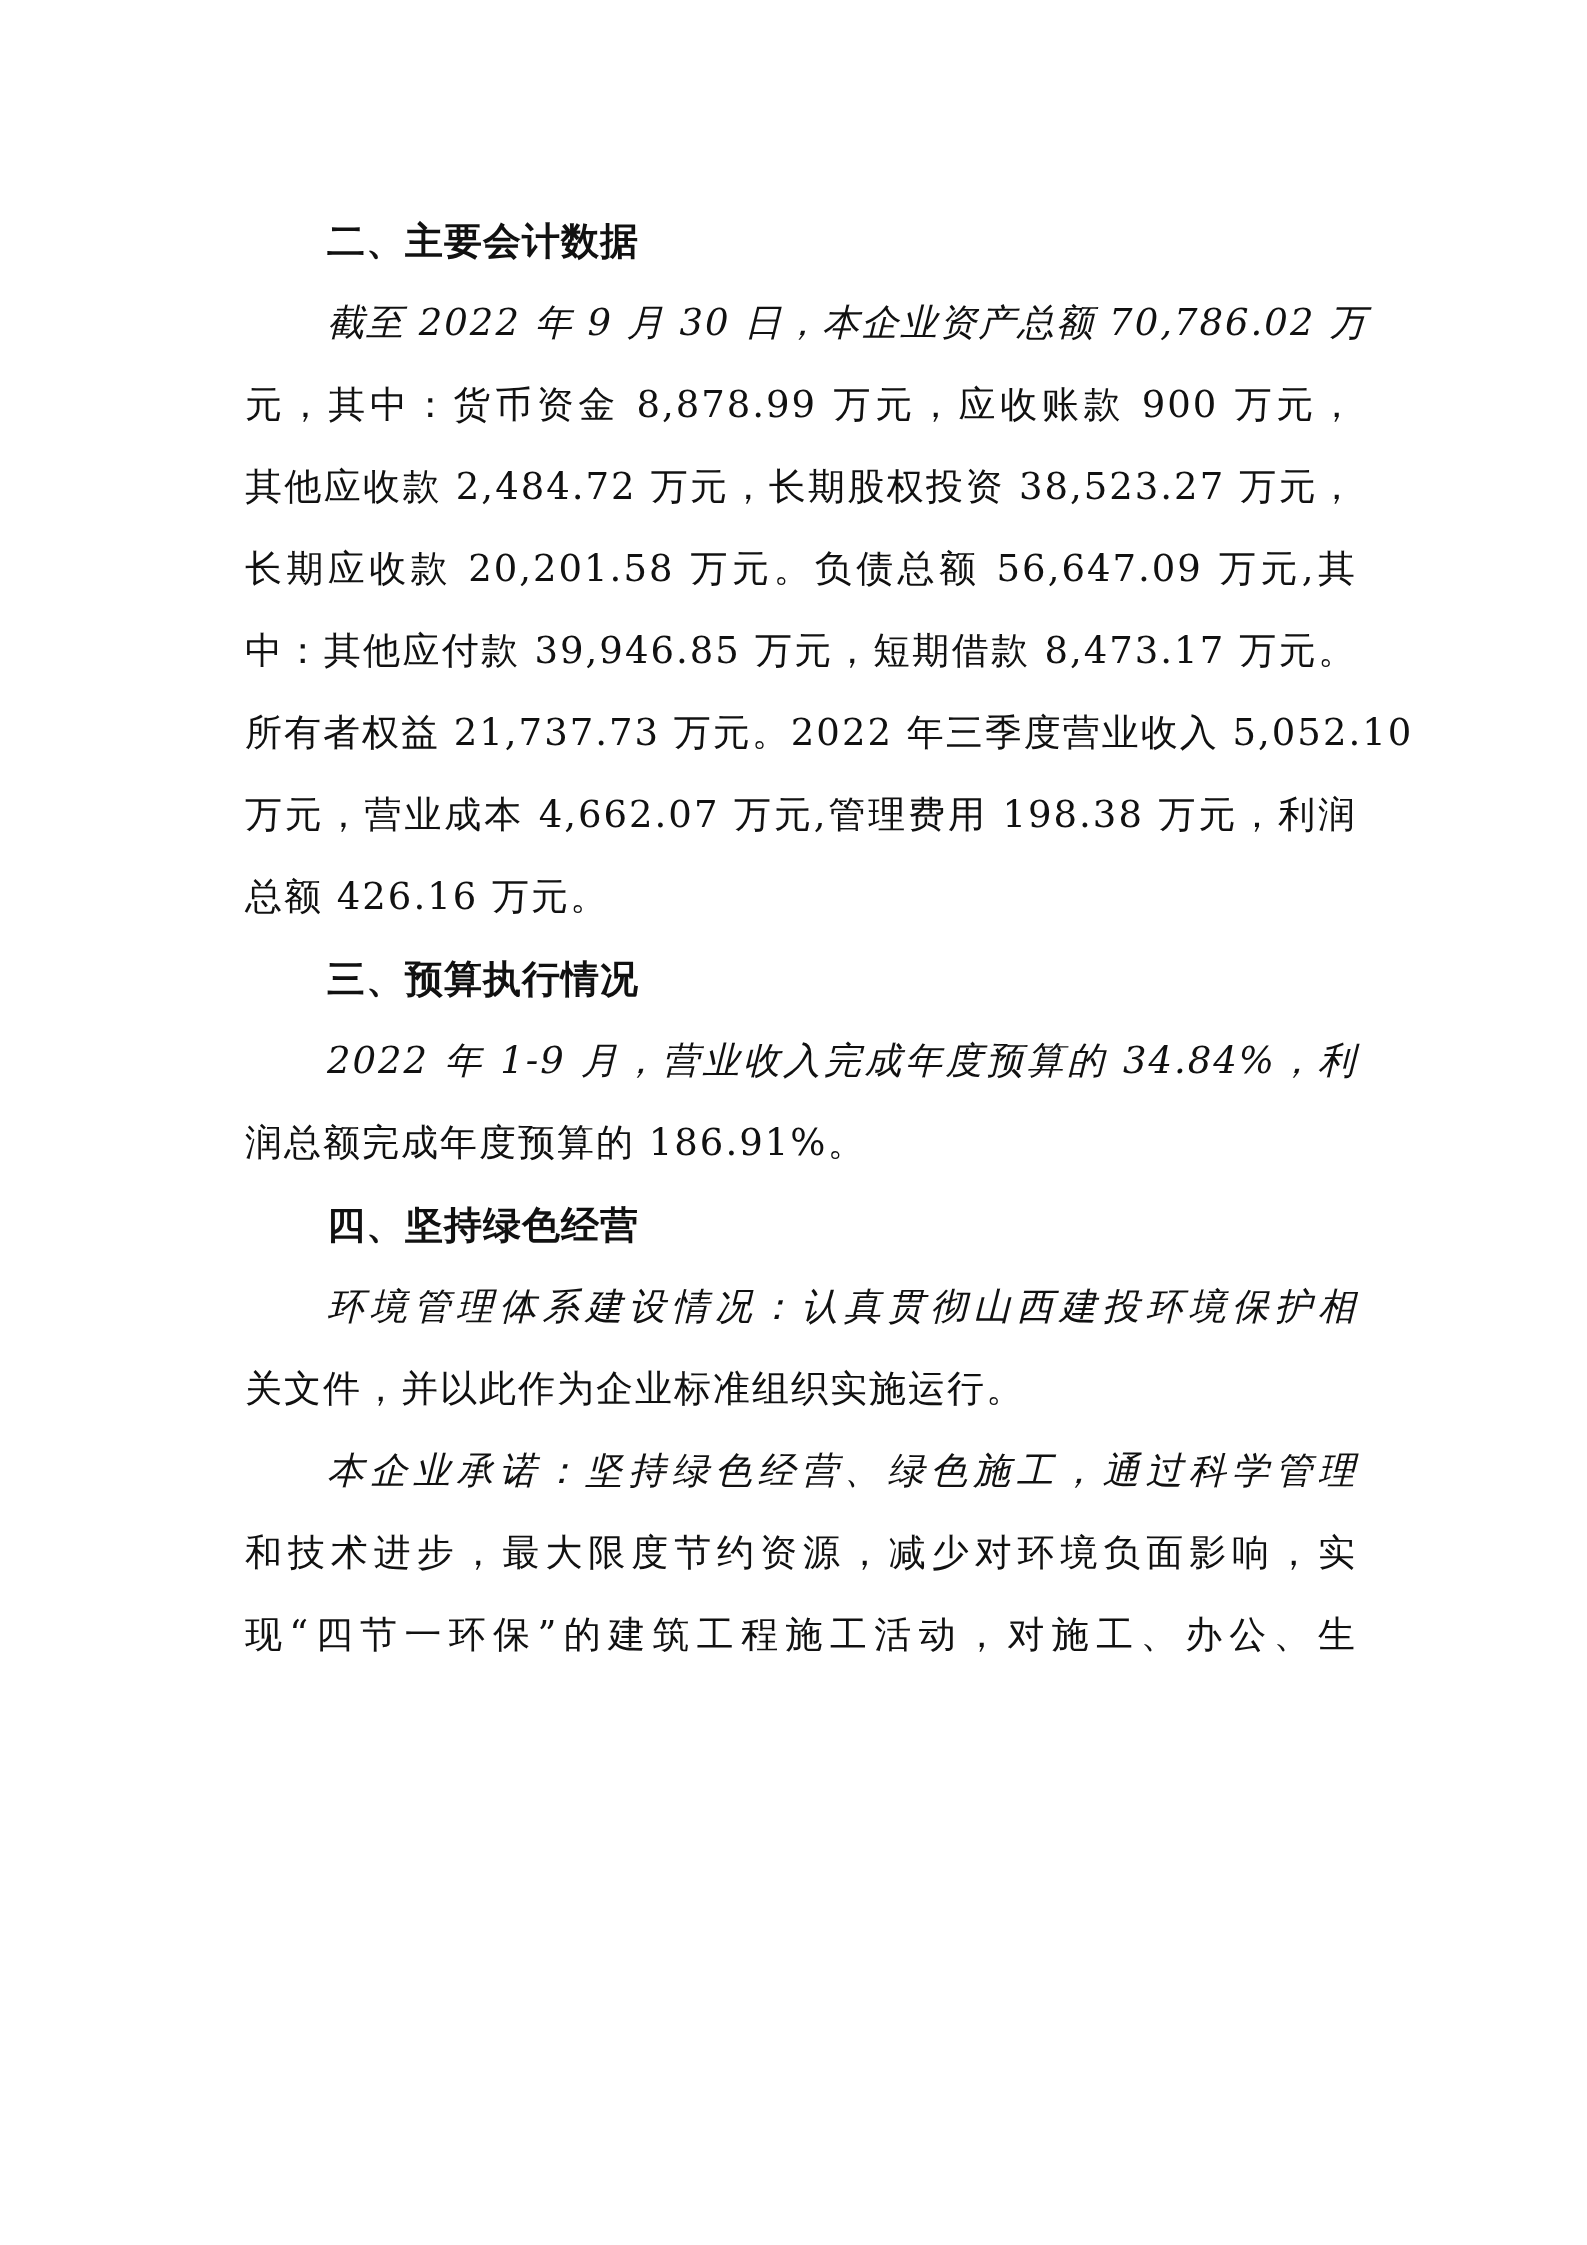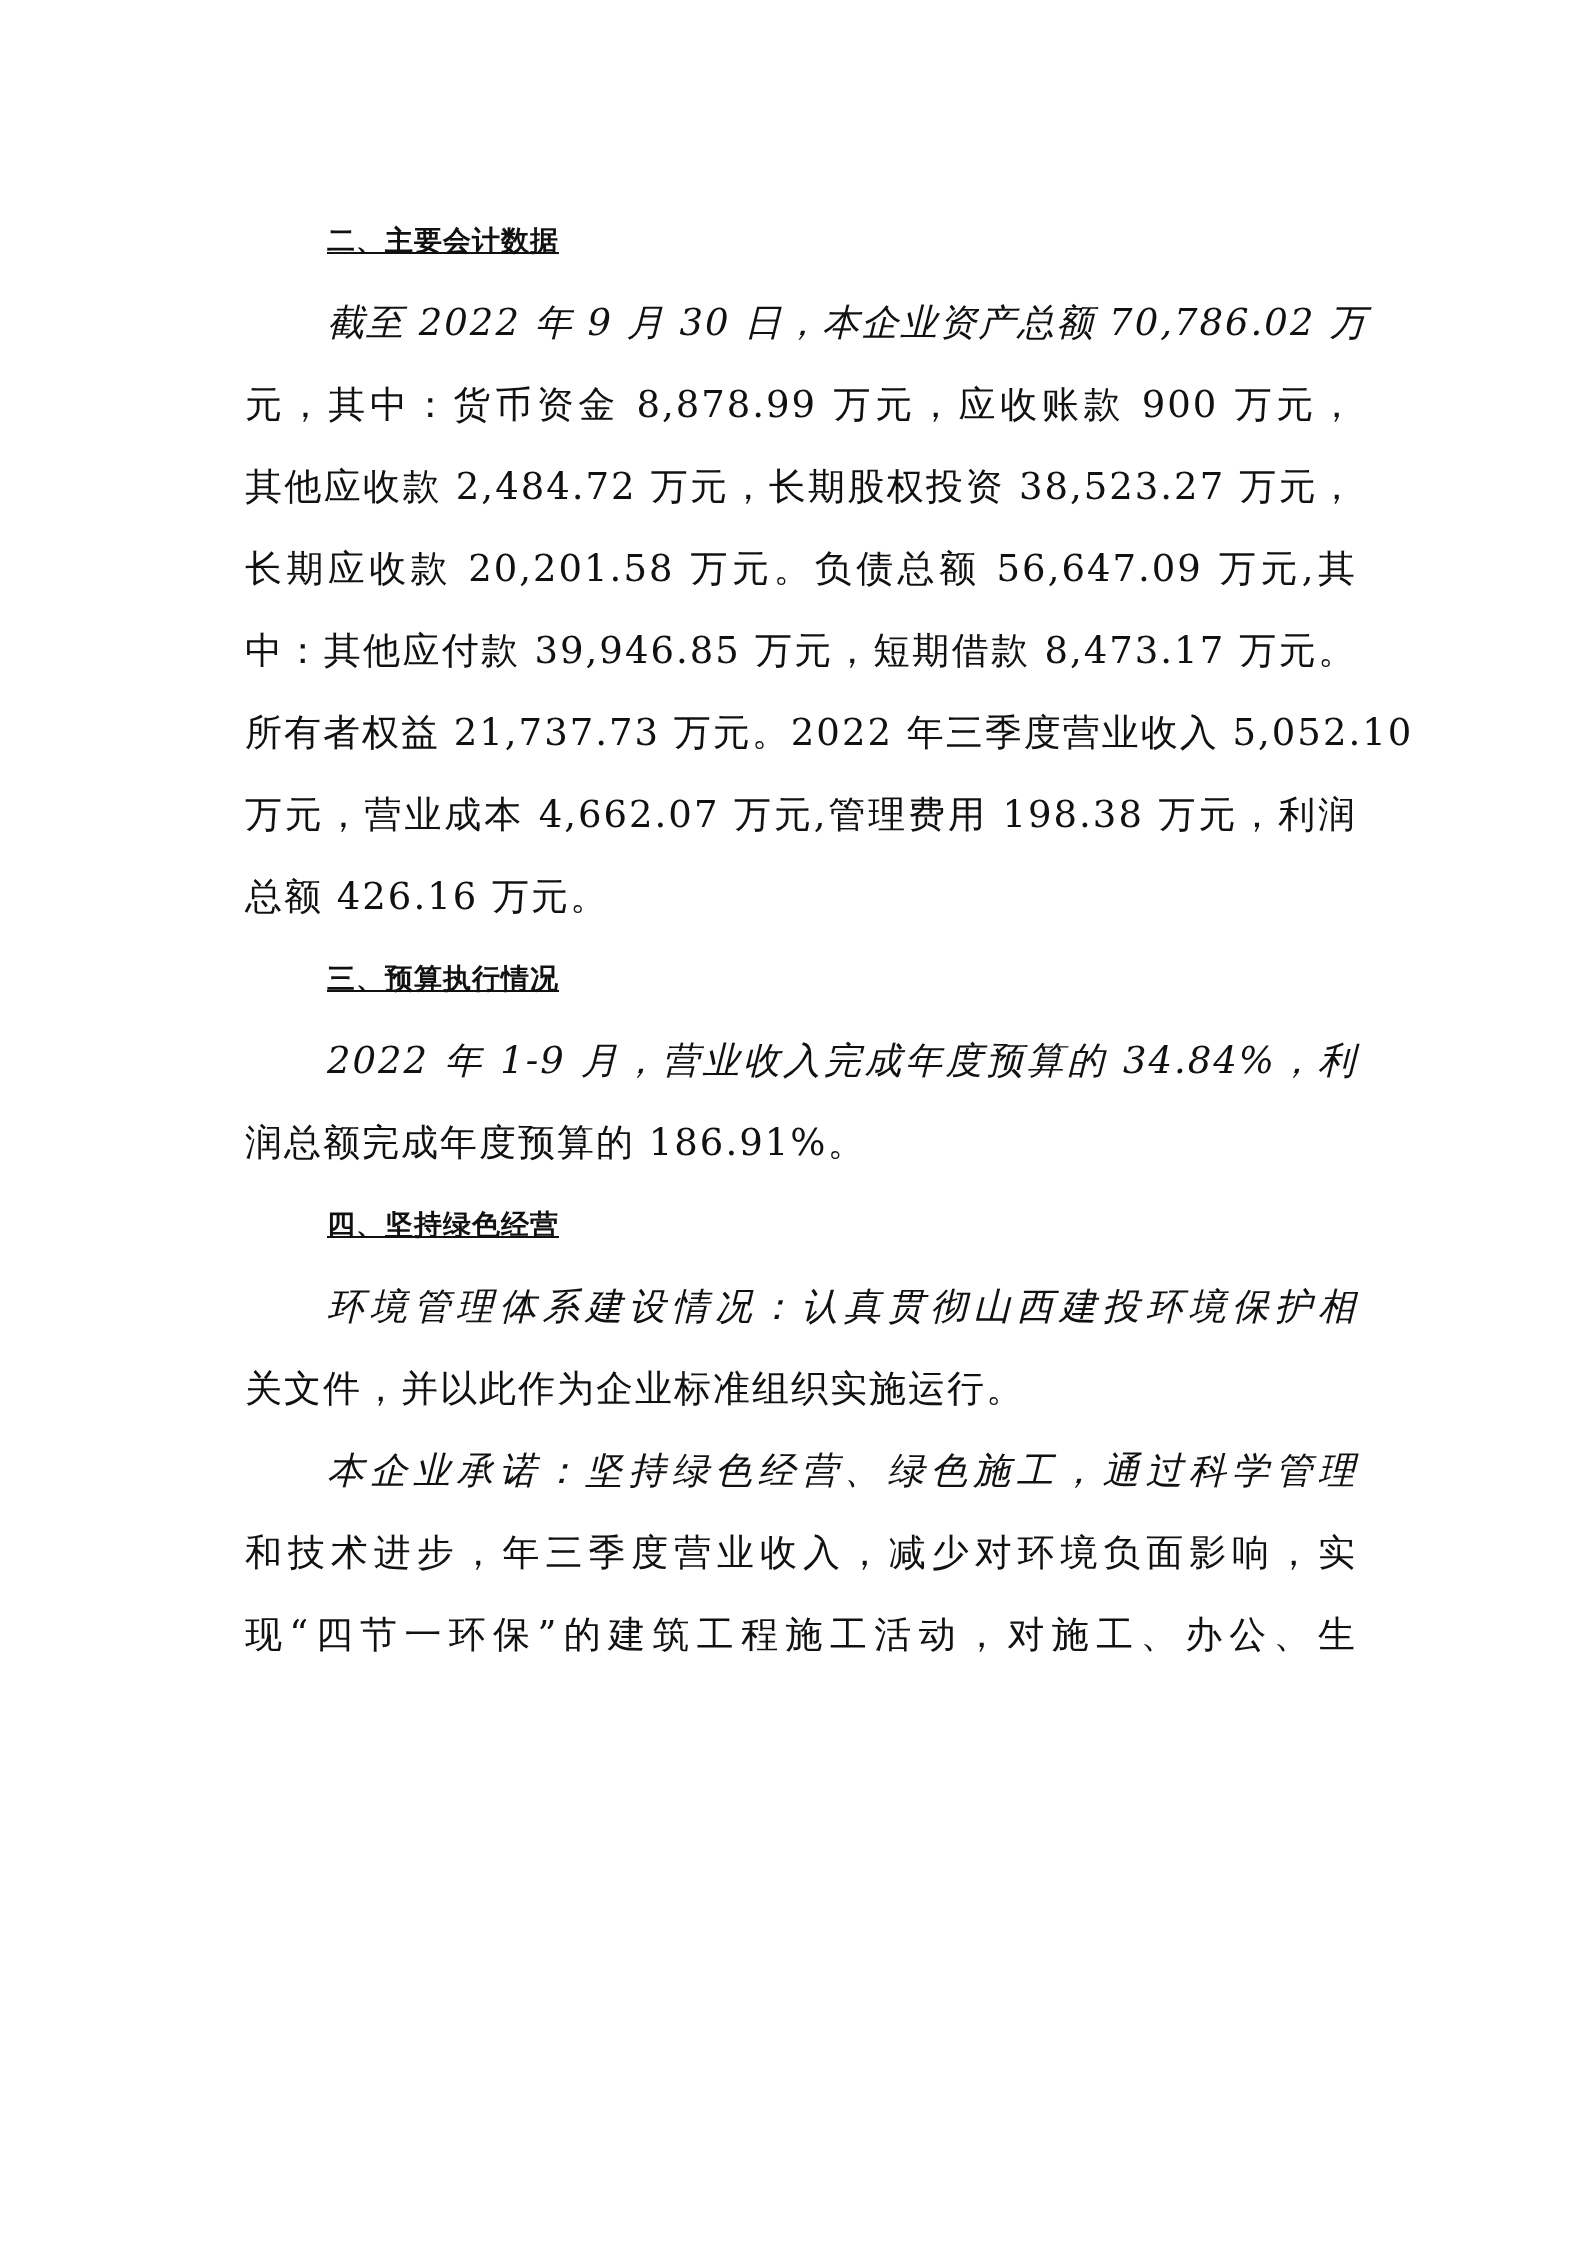--- a/index.html
+++ b/index.html
@@ -1,20 +1,20 @@
 <!DOCTYPE html>
 <html><head>
 <meta charset="utf-8">
 <style>
   html, body { margin: 0; padding: 0; background: #ffffff; }
   body { width: 1587px; height: 2245px; position: relative; overflow: hidden;
          font-family: "DejaVu Serif", "Liberation Serif", serif; color: #111; }
   .page { position: absolute; left: 245px; top: 200px; width: 1112px; }
   .h { font-family: "DejaVu Sans", "Liberation Sans", sans-serif; font-weight: bold;
-       font-size: 28px; line-height: 82px; height: 82px; padding-left: 82px; letter-spacing: 1px; text-decoration: underline; }
+       font-size: 38px; line-height: 82px; height: 82px; padding-left: 82px; letter-spacing: 1px; }
   .p { font-size: 37px; line-height: 82px; text-align: justify; text-align-last: justify;
        letter-spacing: 2px; margin: 0; }
   .p .ln { display: block; height: 82px; white-space: nowrap; text-align: justify; text-align-last: justify; }
   .p .ln.last { text-align-last: left; }
   .p .ln.first { padding-left: 82px; font-style: italic; }
 </style>
 </head>
 <body>
 
 <div class="page">
@@ -36,16 +36,16 @@
     <span class="ln last">润总额完成年度预算的 186.91%。</span>
   </div>
 
   <div class="h">四、坚持绿色经营</div>
   <div class="p">
     <span class="ln first">环境管理体系建设情况：认真贯彻山西建投环境保护相</span>
     <span class="ln last">关文件，并以此作为企业标准组织实施运行。</span>
   </div>
   <div class="p">
     <span class="ln first">本企业承诺：坚持绿色经营、绿色施工，通过科学管理</span>
-    <span class="ln">和技术进步，年三季度营业收入，减少对环境负面影响，实</span>
+    <span class="ln">和技术进步，最大限度节约资源，减少对环境负面影响，实</span>
     <span class="ln">现“四节一环保”的建筑工程施工活动，对施工、办公、生</span>
   </div>
 </div>
 
 </body></html>

